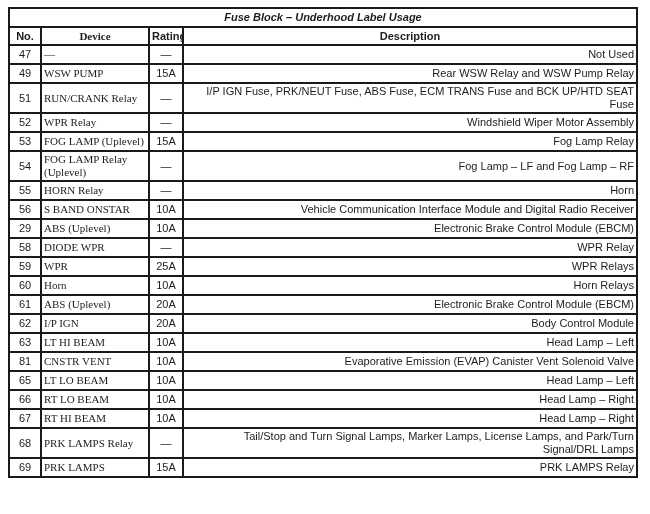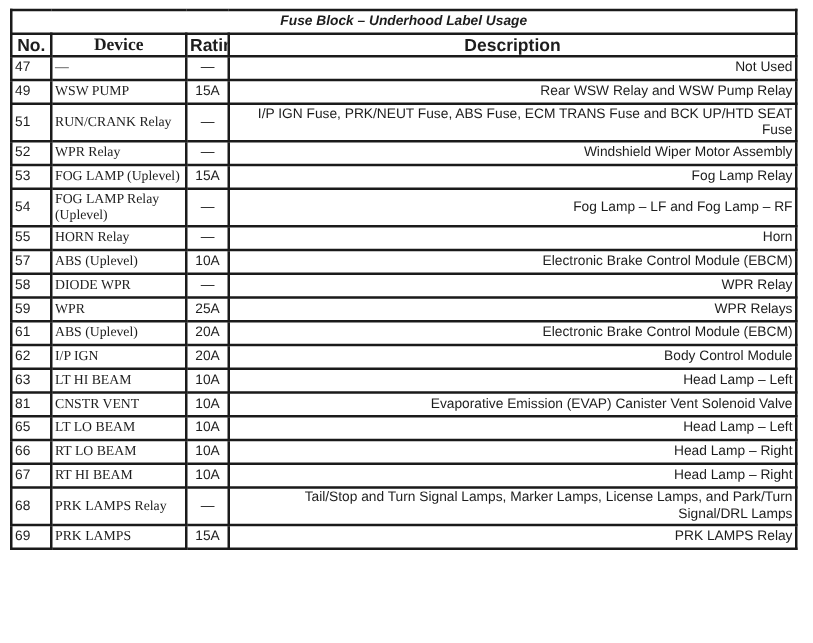--- a/index.html
+++ b/index.html
@@ -34,28 +34,28 @@
     font-weight: bold;
     text-align: center;
     height: 16px;
     font-size: 11.5px;
     font-style: italic;
   }
   .fuse-table th {
     font-weight: bold;
     text-align: center;
     height: 16px;
-    font-size: 14px;
+    font-size: 11px;
     padding: 0 2px;
   }
   .fuse-table td {
     height: 15px;
     padding: 1px 2px;
   }
-  .col-no   { width: 30px;  }
+  .col-no   { width: 30px;  text-align: center; }
   .col-device { width: 106px; text-align: left; padding-left: 4px; font-family: Liberation Serif, serif; }
   .col-rating { width: 32px; text-align: center; }
   .col-description { text-align: right; padding-left: 5px; padding-right: 6px; }
 </style>
 </head>
 <body>
 
 <div class="page">
   <table class="fuse-table">
     <colgroup>
@@ -112,36 +112,48 @@
     <td class="col-rating">—</td>
     <td class="col-description">Fog Lamp – LF and Fog Lamp – RF</td>
   </tr>
         <tr>
     <td class="col-no">55</td>
     <td class="col-device">HORN Relay</td>
     <td class="col-rating">—</td>
     <td class="col-description">Horn</td>
   </tr>
         <tr>
-    <td class="col-no">57</td>
+    <td class="col-no">56</td>
+    <td class="col-device">S BAND ONSTAR</td>
+    <td class="col-rating">10A</td>
+    <td class="col-description">Vehicle Communication Interface Module and Digital Radio Receiver</td>
+  </tr>
+        <tr>
+    <td class="col-no">29</td>
     <td class="col-device">ABS (Uplevel)</td>
     <td class="col-rating">10A</td>
     <td class="col-description">Electronic Brake Control Module (EBCM)</td>
   </tr>
         <tr>
     <td class="col-no">58</td>
     <td class="col-device">DIODE WPR</td>
     <td class="col-rating">—</td>
     <td class="col-description">WPR Relay</td>
   </tr>
         <tr>
     <td class="col-no">59</td>
     <td class="col-device">WPR</td>
     <td class="col-rating">25A</td>
     <td class="col-description">WPR Relays</td>
+  </tr>
+        <tr>
+    <td class="col-no">60</td>
+    <td class="col-device">Horn</td>
+    <td class="col-rating">10A</td>
+    <td class="col-description">Horn Relays</td>
   </tr>
         <tr>
     <td class="col-no">61</td>
     <td class="col-device">ABS (Uplevel)</td>
     <td class="col-rating">20A</td>
     <td class="col-description">Electronic Brake Control Module (EBCM)</td>
   </tr>
         <tr>
     <td class="col-no">62</td>
     <td class="col-device">I/P IGN</td>

